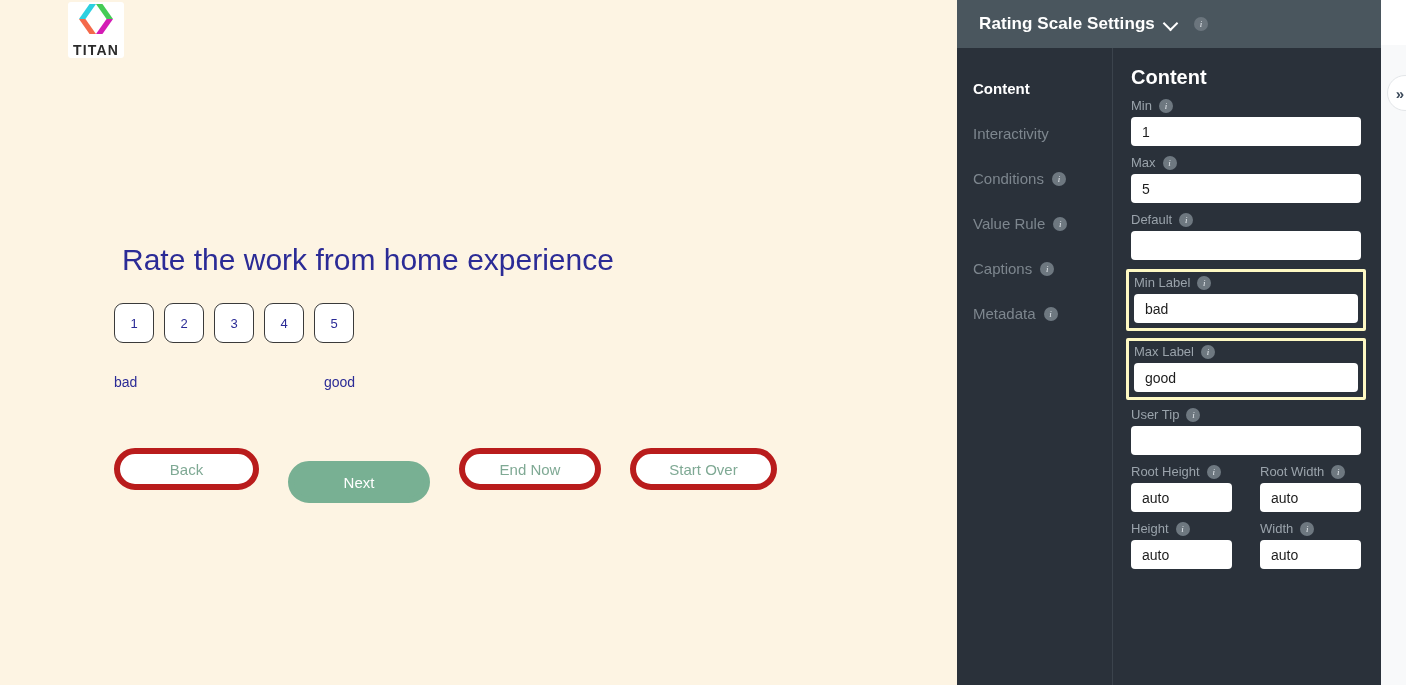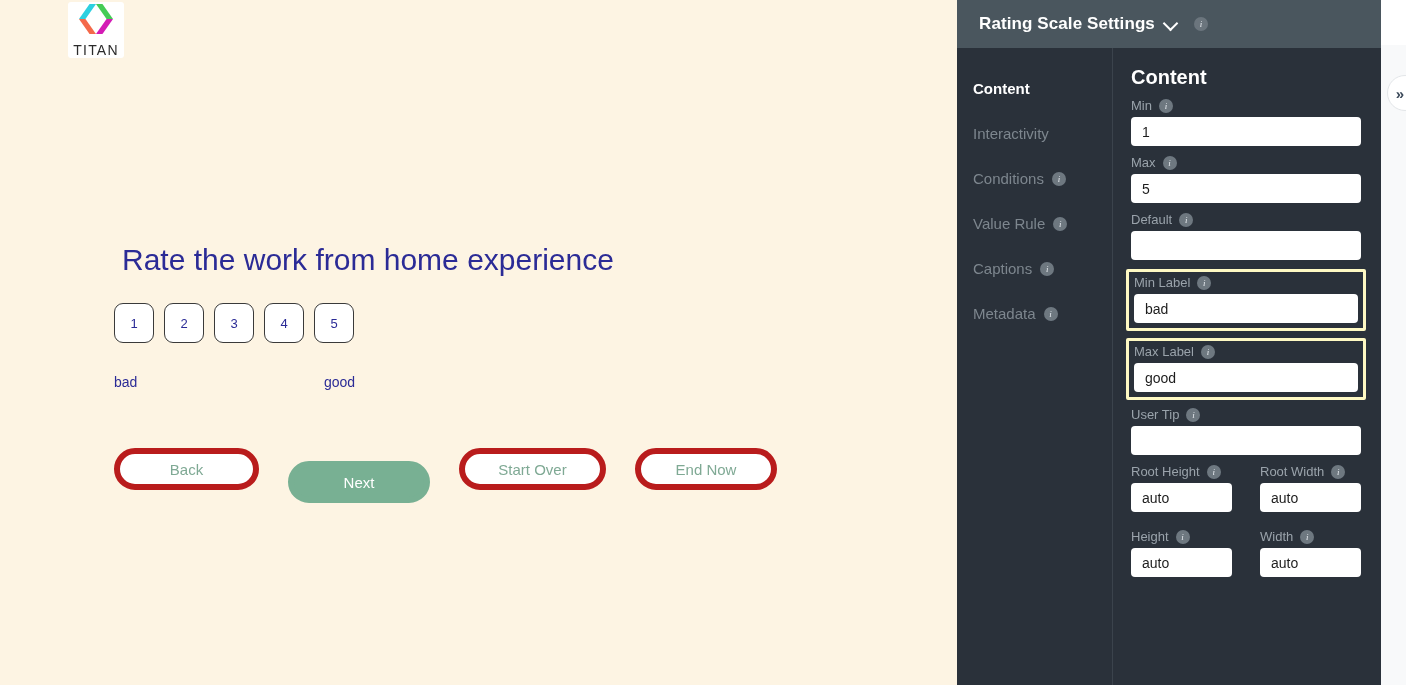--- a/index.html
+++ b/index.html
@@ -42,21 +42,21 @@
     position: absolute;
     width: 17px; height: 15px;
   }
   .lg-tl { left: 0;    top: 0;    background: #2ed0e0; clip-path: polygon(62% 0, 100% 0, 38% 100%, 0 100%); }
   .lg-tr { left: 17px; top: 0;    background: #44cc55; clip-path: polygon(0 0, 38% 0, 100% 100%, 62% 100%); }
   .lg-bl { left: 0;    top: 15px; background: #f4694a; clip-path: polygon(0 0, 38% 0, 100% 100%, 62% 100%); }
   .lg-br { left: 17px; top: 15px; background: #d41bb5; clip-path: polygon(62% 0, 100% 0, 38% 100%, 0 100%); }
 
   #logo-wordmark {
     font-size: 14px;
-    font-weight: 400;
+    font-weight: 700;
     letter-spacing: 1.2px;
     color: #2b2b2b;
     margin-top: 16px;
     font-family: "Liberation Sans", sans-serif;
   }
 
   #question-title {
     position: absolute;
     left: 114px; top: 243px;
     font-size: 30px;
@@ -248,21 +248,21 @@
     padding: 0 11px;
     font-size: 14px;
     color: #1d1d1d;
     font-family: "Liberation Sans", sans-serif;
     outline: none;
   }
 
   .field-pair {
     display: flex;
     gap: 28px;
-    margin-bottom: 17px;
+    margin-bottom: 9px;
   }
   .field-pair > div { flex: 1; }
 
   
   #right-strip {
     position: absolute;
     left: 1381px; top: 0;
     width: 25px; height: 685px;
     background: #f8f9fa;
   }
@@ -315,22 +315,22 @@
     <div class="rating-opt">4</div>
     <div class="rating-opt">5</div>
   </div>
 
   <div id="scale-caption-min">bad</div>
   <div id="scale-caption-max">good</div>
 
   <div id="nav-row">
     <div class="nav-btn" id="btn-back">Back</div>
     <div class="nav-btn primary" id="btn-next">Next</div>
+    <div class="nav-btn" id="btn-end-now">End Now</div>
     <div class="nav-btn" id="btn-start-over">Start Over</div>
-    <div class="nav-btn" id="btn-end-now">End Now</div>
   </div>
 
 </div>
 
 <div id="settings-panel">
 
   <div id="panel-header">
     <span id="panel-header-title">Rating Scale Settings</span>
     <span id="panel-chevron"></span>
     <span class="info-dot">i</span>

